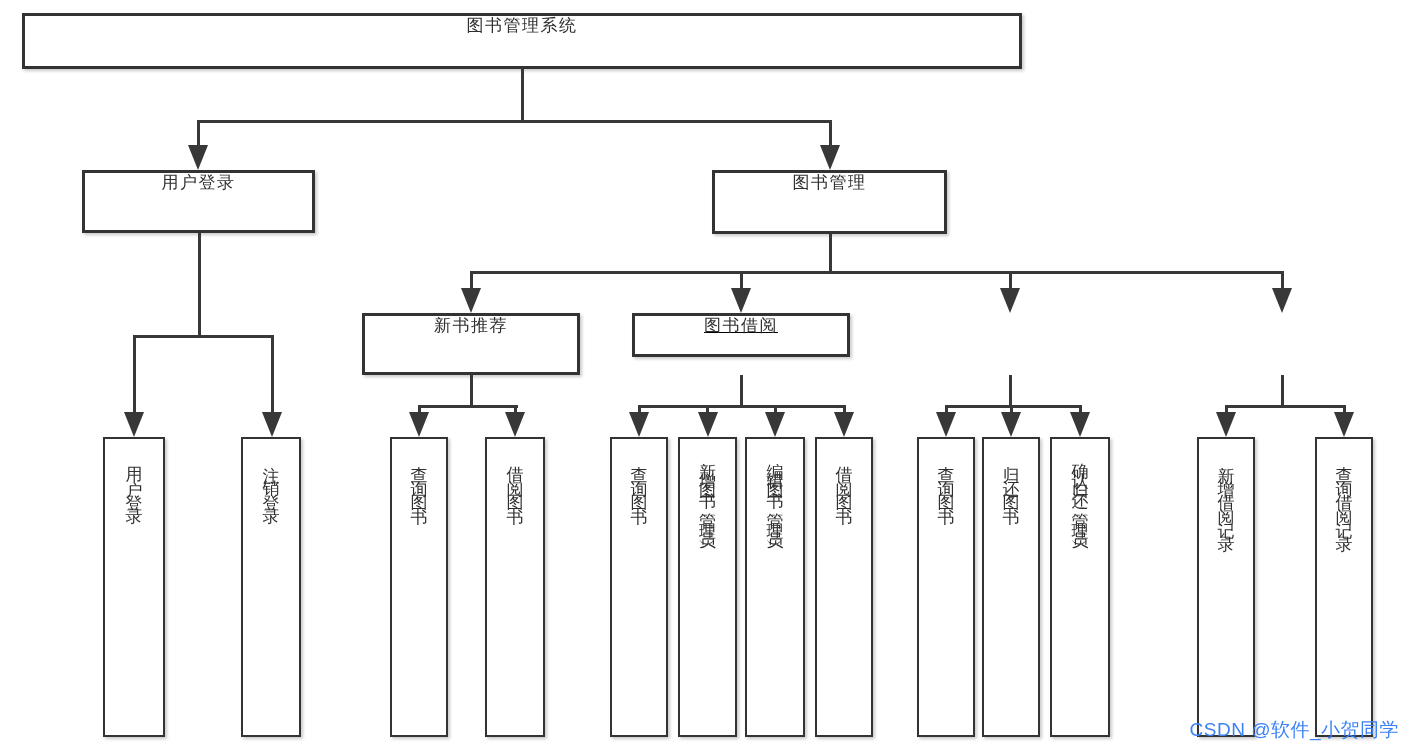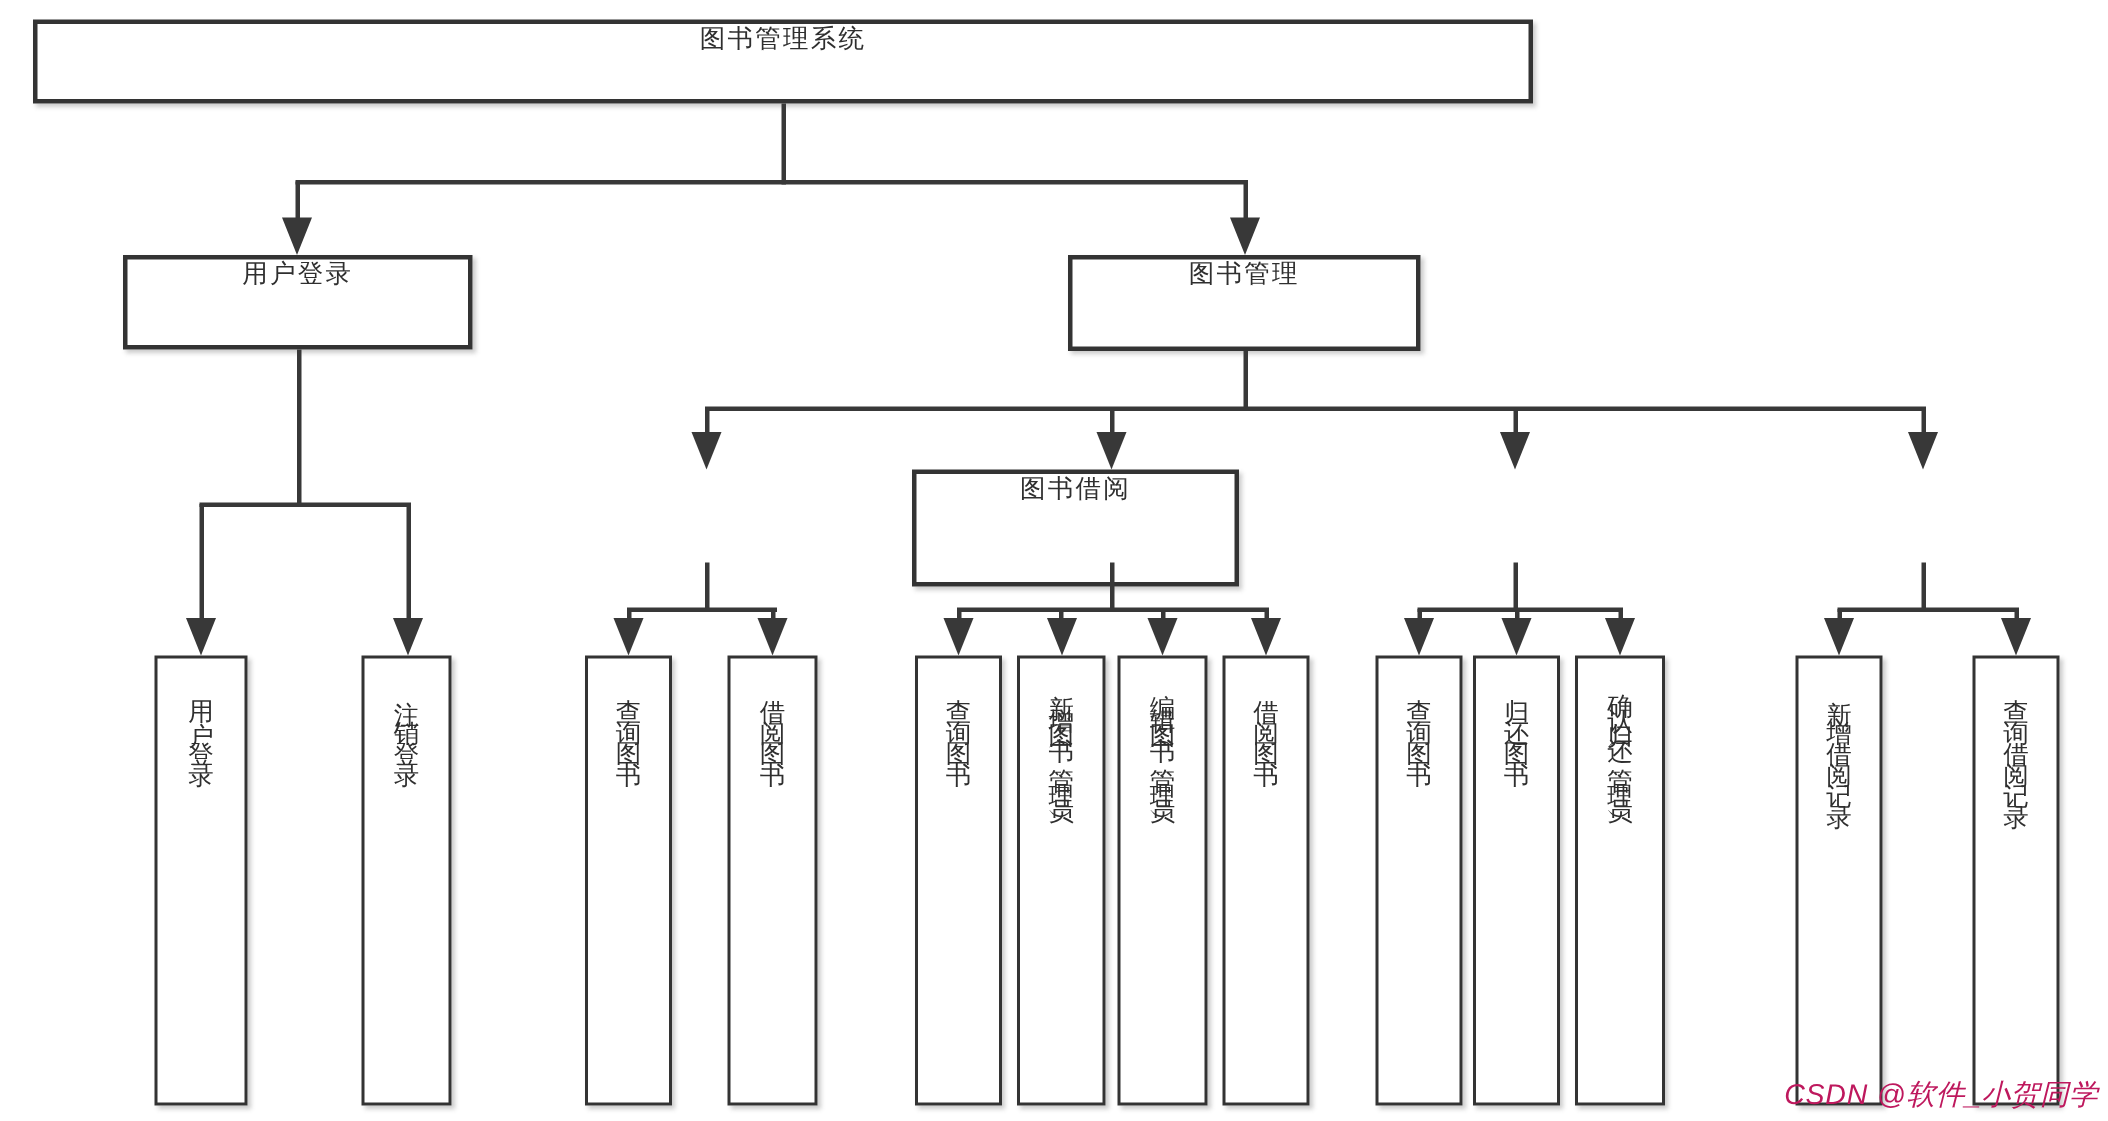--- a/index.html
+++ b/index.html
@@ -24,40 +24,43 @@
   .sp10{letter-spacing:10px;padding-top:10px;}
   .vline{position:absolute;width:3px;background:#383838;}
   .hline{position:absolute;height:3px;background:#383838;}
   .arr{
     position:absolute;width:0;height:0;
     border-left:10px solid transparent;border-right:10px solid transparent;
     border-top:25px solid #383838;
   }
   .watermark{
     position:absolute;right:6px;bottom:4px;
-    font-size:19px;color:#be185d;letter-spacing:0.5px;z-index:5;font-style:italic;
+    font-size:19px;color:#3b82f6;letter-spacing:0.5px;z-index:5;
   }
 </style>
 </head>
 <body>
 
 <div class="canvas">
 
   <div class="node" style="left:22px;top:13px;width:1000px;height:56px;">
     <span class="lbl">图书管理系统</span>
   </div>
 
   <div class="node" style="left:82px;top:170px;width:233px;height:63px;">
     <span class="lbl">用户登录</span>
   </div>
   <div class="node" style="left:712px;top:170px;width:235px;height:64px;">
     <span class="lbl">图书管理</span>
   </div>
 
-  <div class="node" style="left:608px;top:313px;width:218px;height:78px;">
+  <div class="node" style="left:362px;top:313px;width:218px;height:62px;">
+    <span class="lbl">新书推荐</span>
+  </div>
+  <div class="node" style="left:632px;top:313px;width:218px;height:44px;text-decoration:underline;">
     <span class="lbl">图书借阅</span>
   </div>
 
   <div class="node leaf" style="left:103px;top:437px;width:62px;height:300px;">
     <span class="lbl sp14">用户登录</span>
   </div>
   <div class="node leaf" style="left:241px;top:437px;width:60px;height:300px;">
     <span class="lbl sp14">注销登录</span>
   </div>
 

